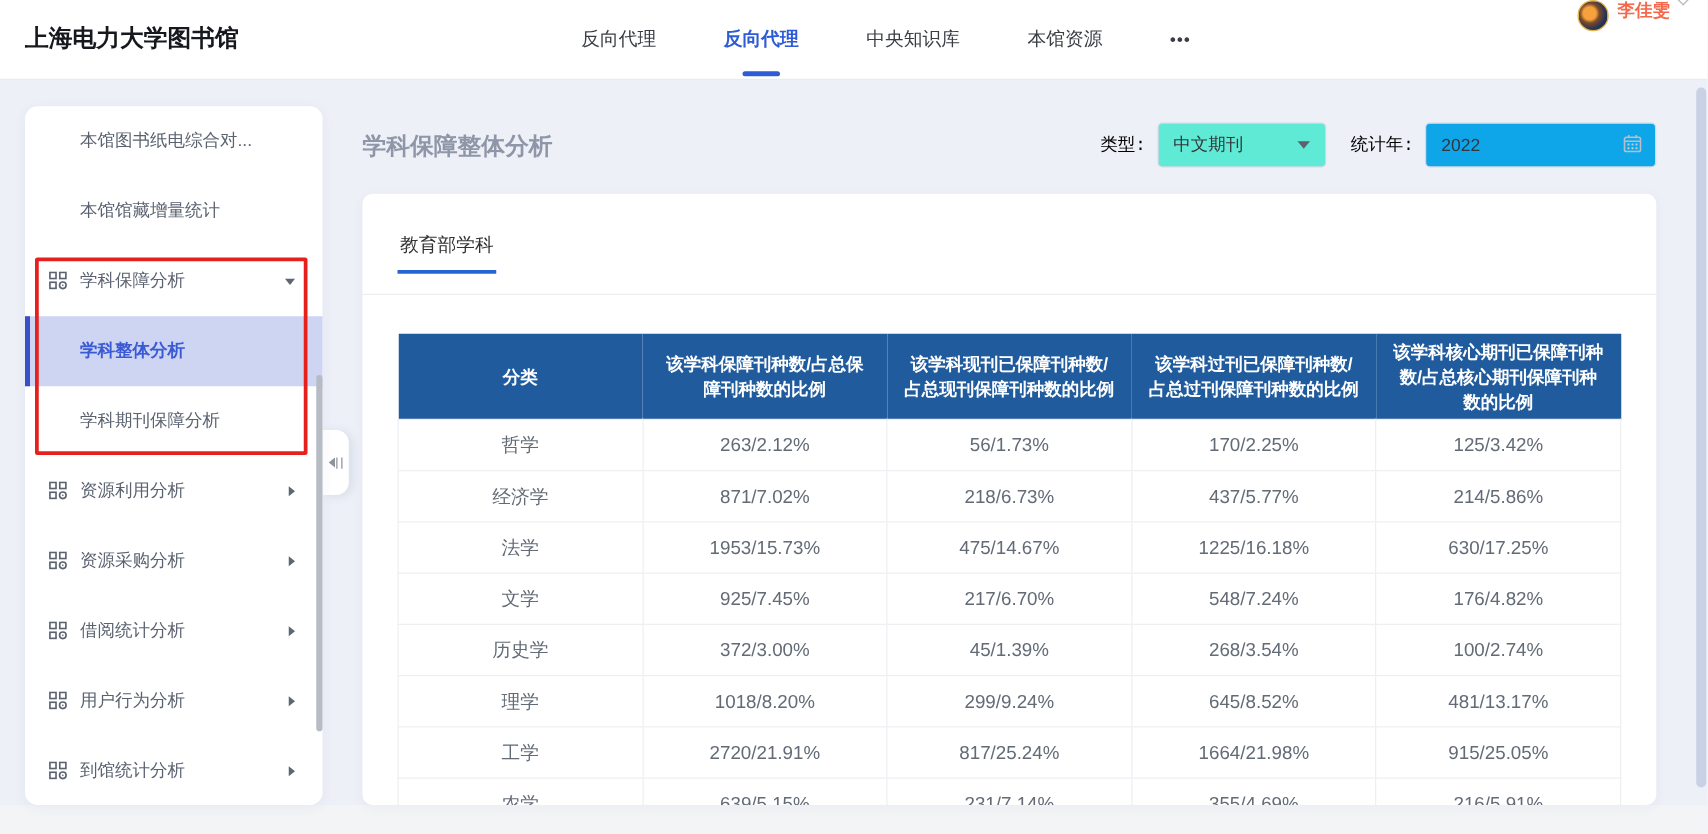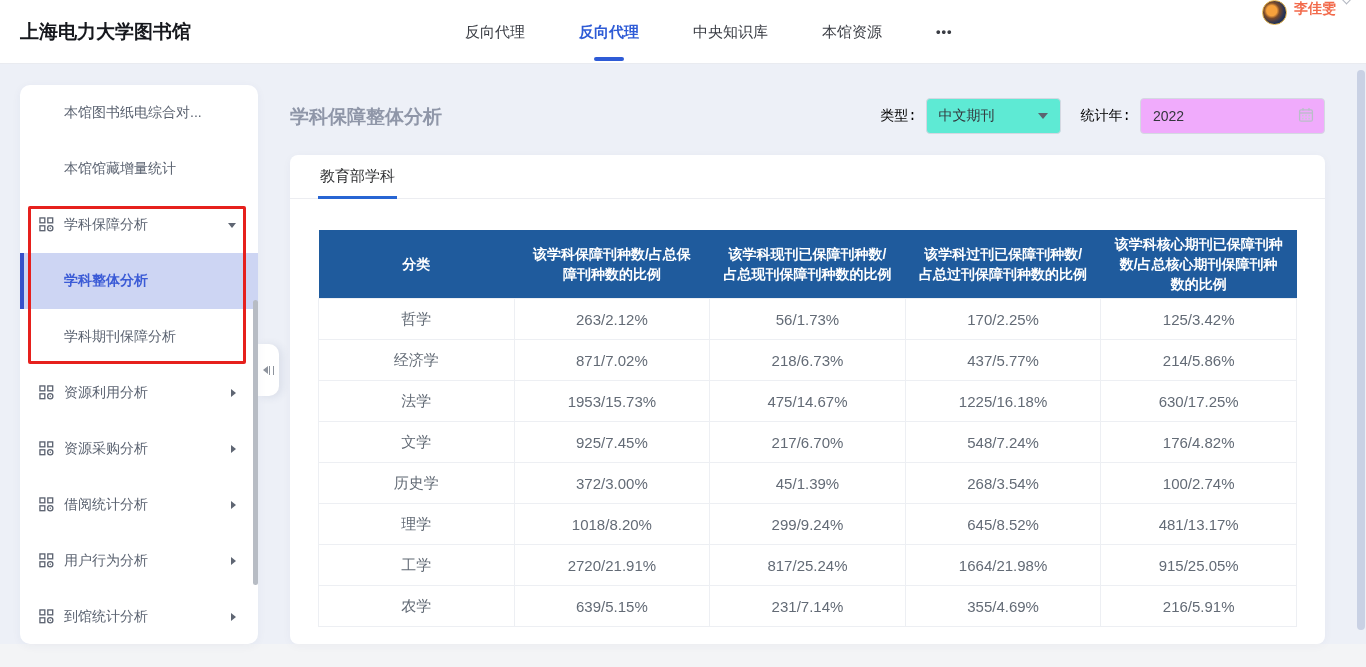--- a/index.html
+++ b/index.html
@@ -66,27 +66,27 @@
   .page-title { position:absolute; left:290px; top:104px; font-size:19px;
     font-weight:700; color:#8f96a8; }
   .filters { position:absolute; right:41px; top:98px; height:36px;
     display:flex; align-items:center; }
   .filter-label { font-size:14px; color:#000000; margin-right:9px; white-space:nowrap;font-family:Liberation Mono, monospace; }
   .select-box { width:135px; height:36px; background:#5eead4; border:1px solid #d4d8e2;
     border-radius:4px; display:flex; align-items:center; justify-content:space-between;
     padding:0 12px; font-size:14px; color:#33363c; cursor:pointer; margin-right:20px; }
   .select-caret { width:0; height:0; border-left:5px solid transparent;
     border-right:5px solid transparent; border-top:6px solid #5c6370; }
-  .year-box { width:185px; height:36px; background:#f0abfc; border:1px solid #d4d8e2;
+  .year-box { width:185px; height:36px; background:#0ea5e9; border:1px solid #d4d8e2;
     border-radius:4px; display:flex; align-items:center; justify-content:space-between;
     padding:0 10px 0 12px; font-size:14px; color:#33363c; cursor:text; }
 
   .card { position:absolute; left:290px; top:155px; width:1035px; height:489px;
     background:#fff; border-radius:8px; box-shadow:0 2px 10px rgba(40,60,110,.04); overflow:hidden; }
-  .tab-row { height:44px; border-bottom:1px solid #ecedf1; }
+  .tab-row { height:61px; border-bottom:1px solid #ecedf1;margin-top:20px; }
   .tab { display:inline-block; margin-left:28px; padding:12px 2px 10px;
     font-size:15px; color:#303133; border-bottom:3px solid #2765d3; cursor:pointer; }
 
   .table-wrap { margin:31px 28px 0 28px; }
   table { width:100%; border-collapse:collapse; table-layout:fixed; }
   thead th { background:#1f5b9d; color:#fff; font-size:14px; font-weight:700;
     padding:4px 12px; line-height:20px; text-align:center; }
   tbody td { height:41px; text-align:center; font-size:15px; color:#636b76;
     border:1px solid #edeff3; background:#fff;margin-top:16px; }
 </style>

